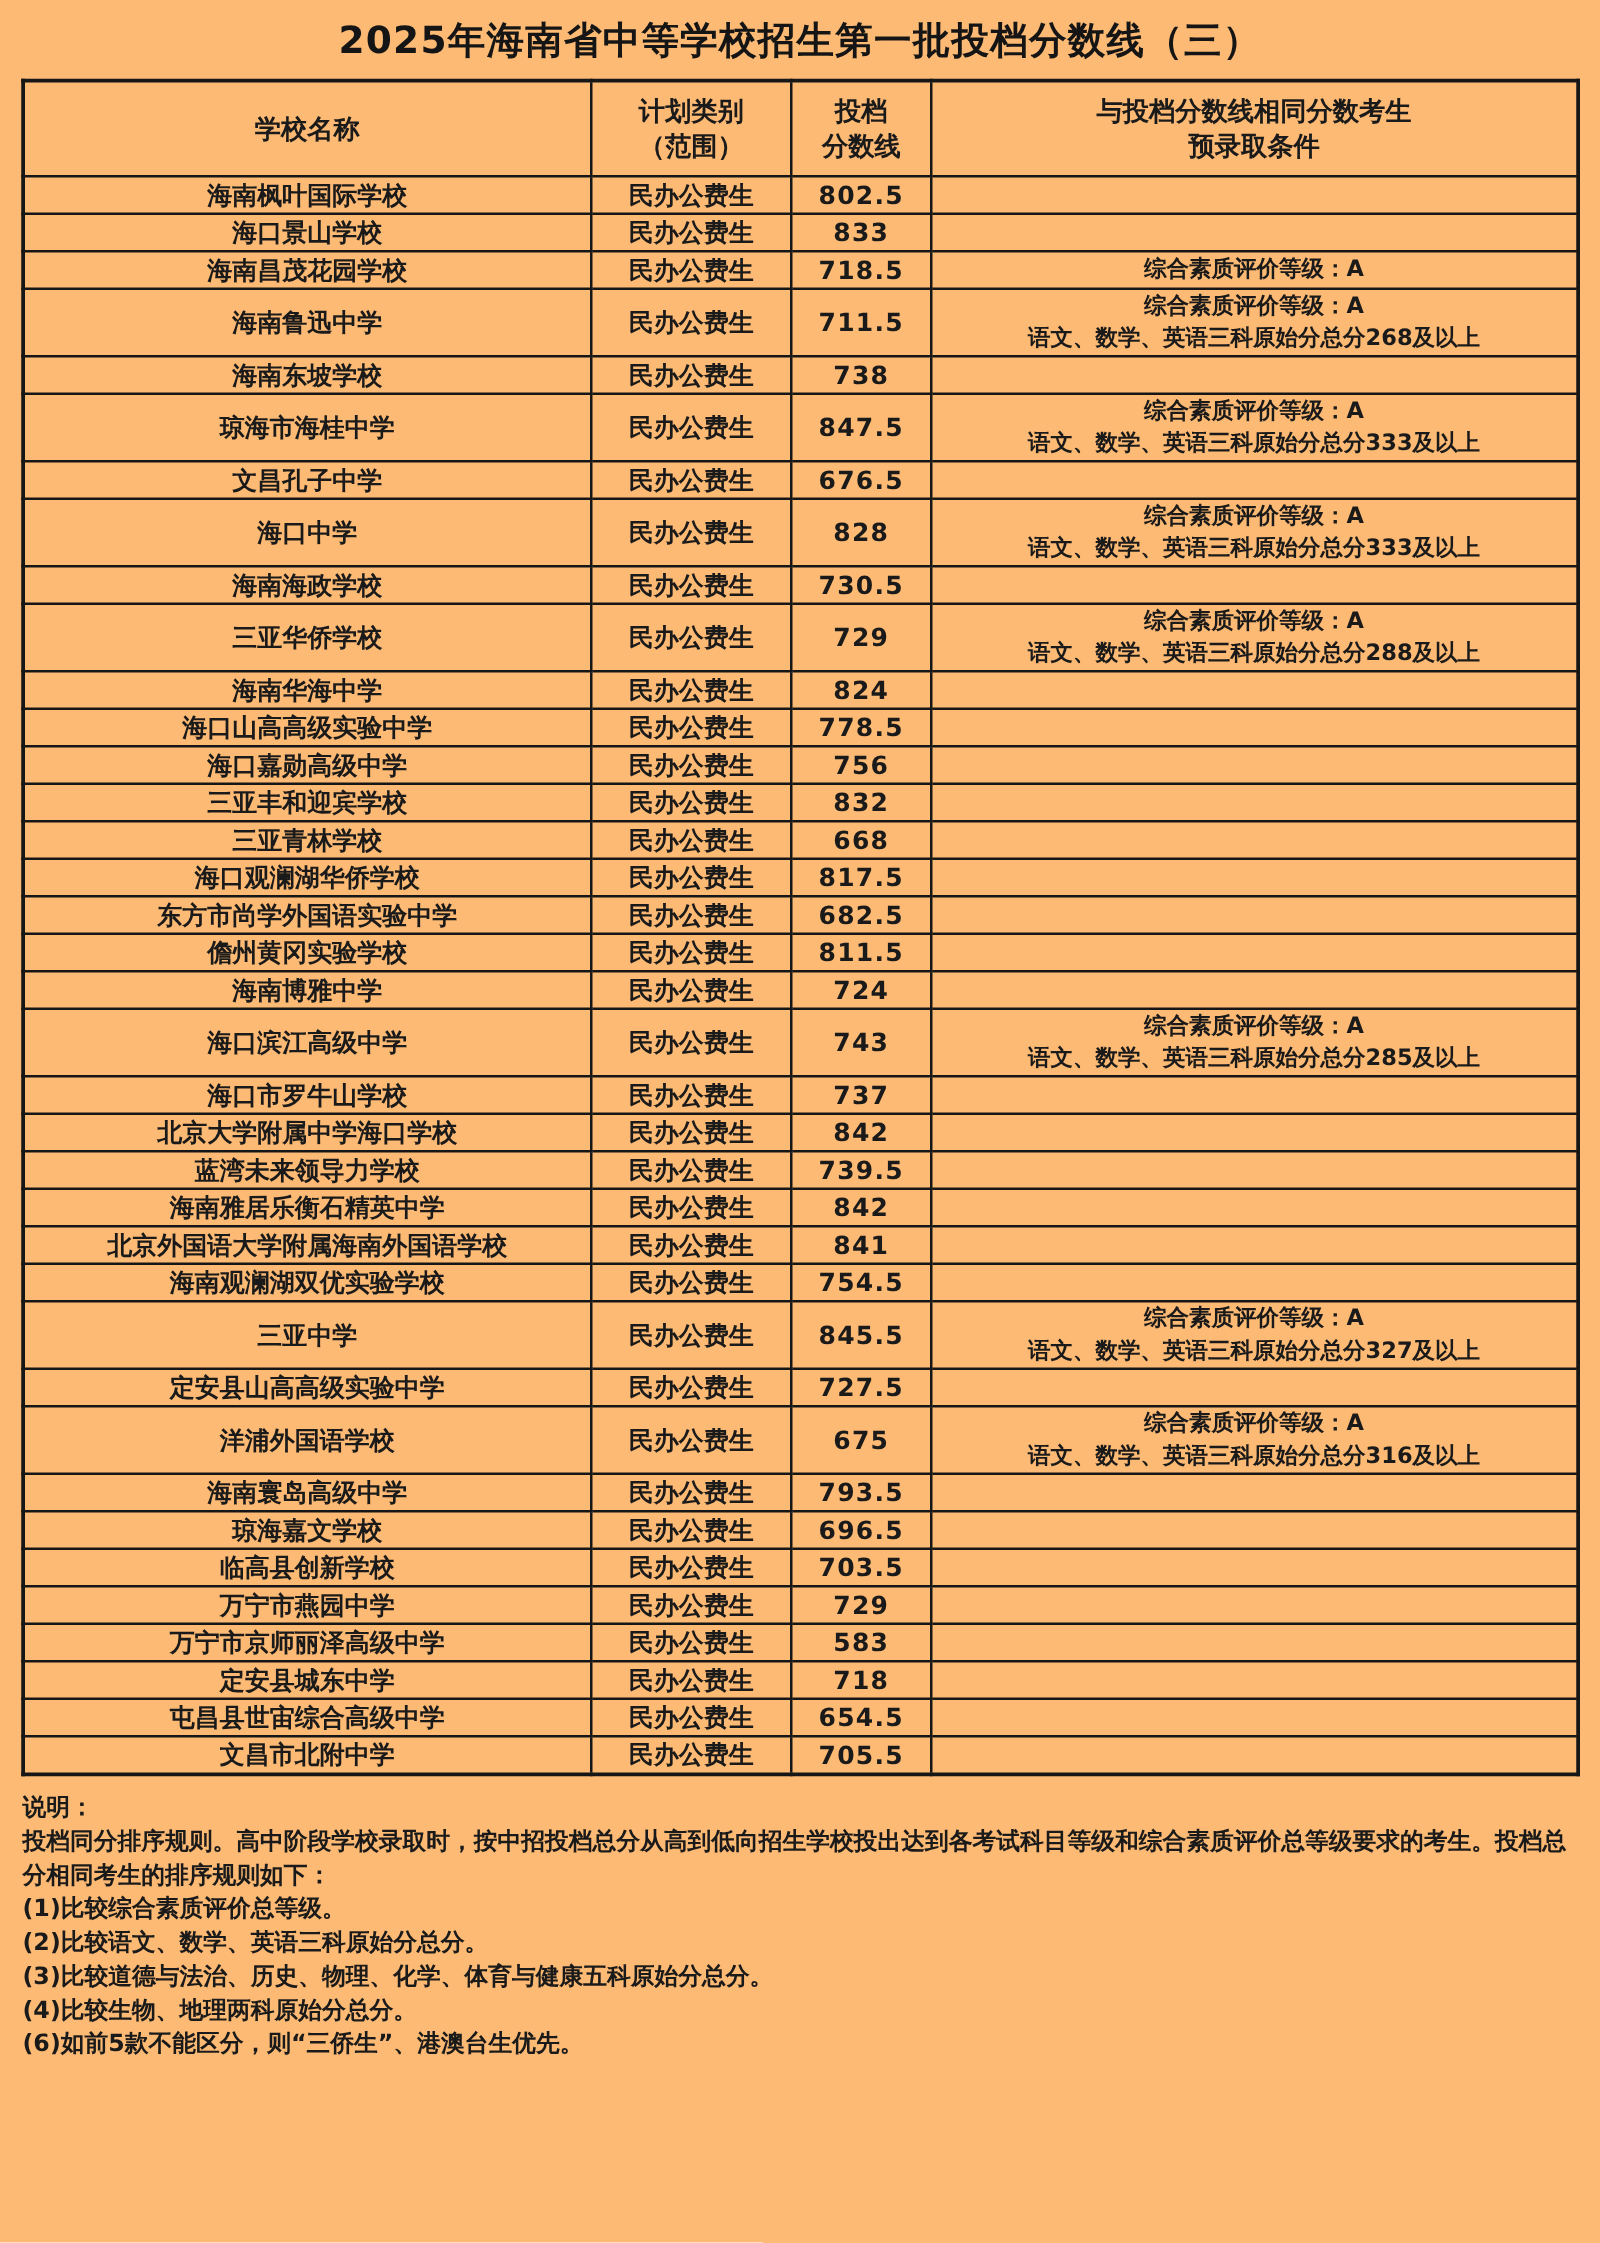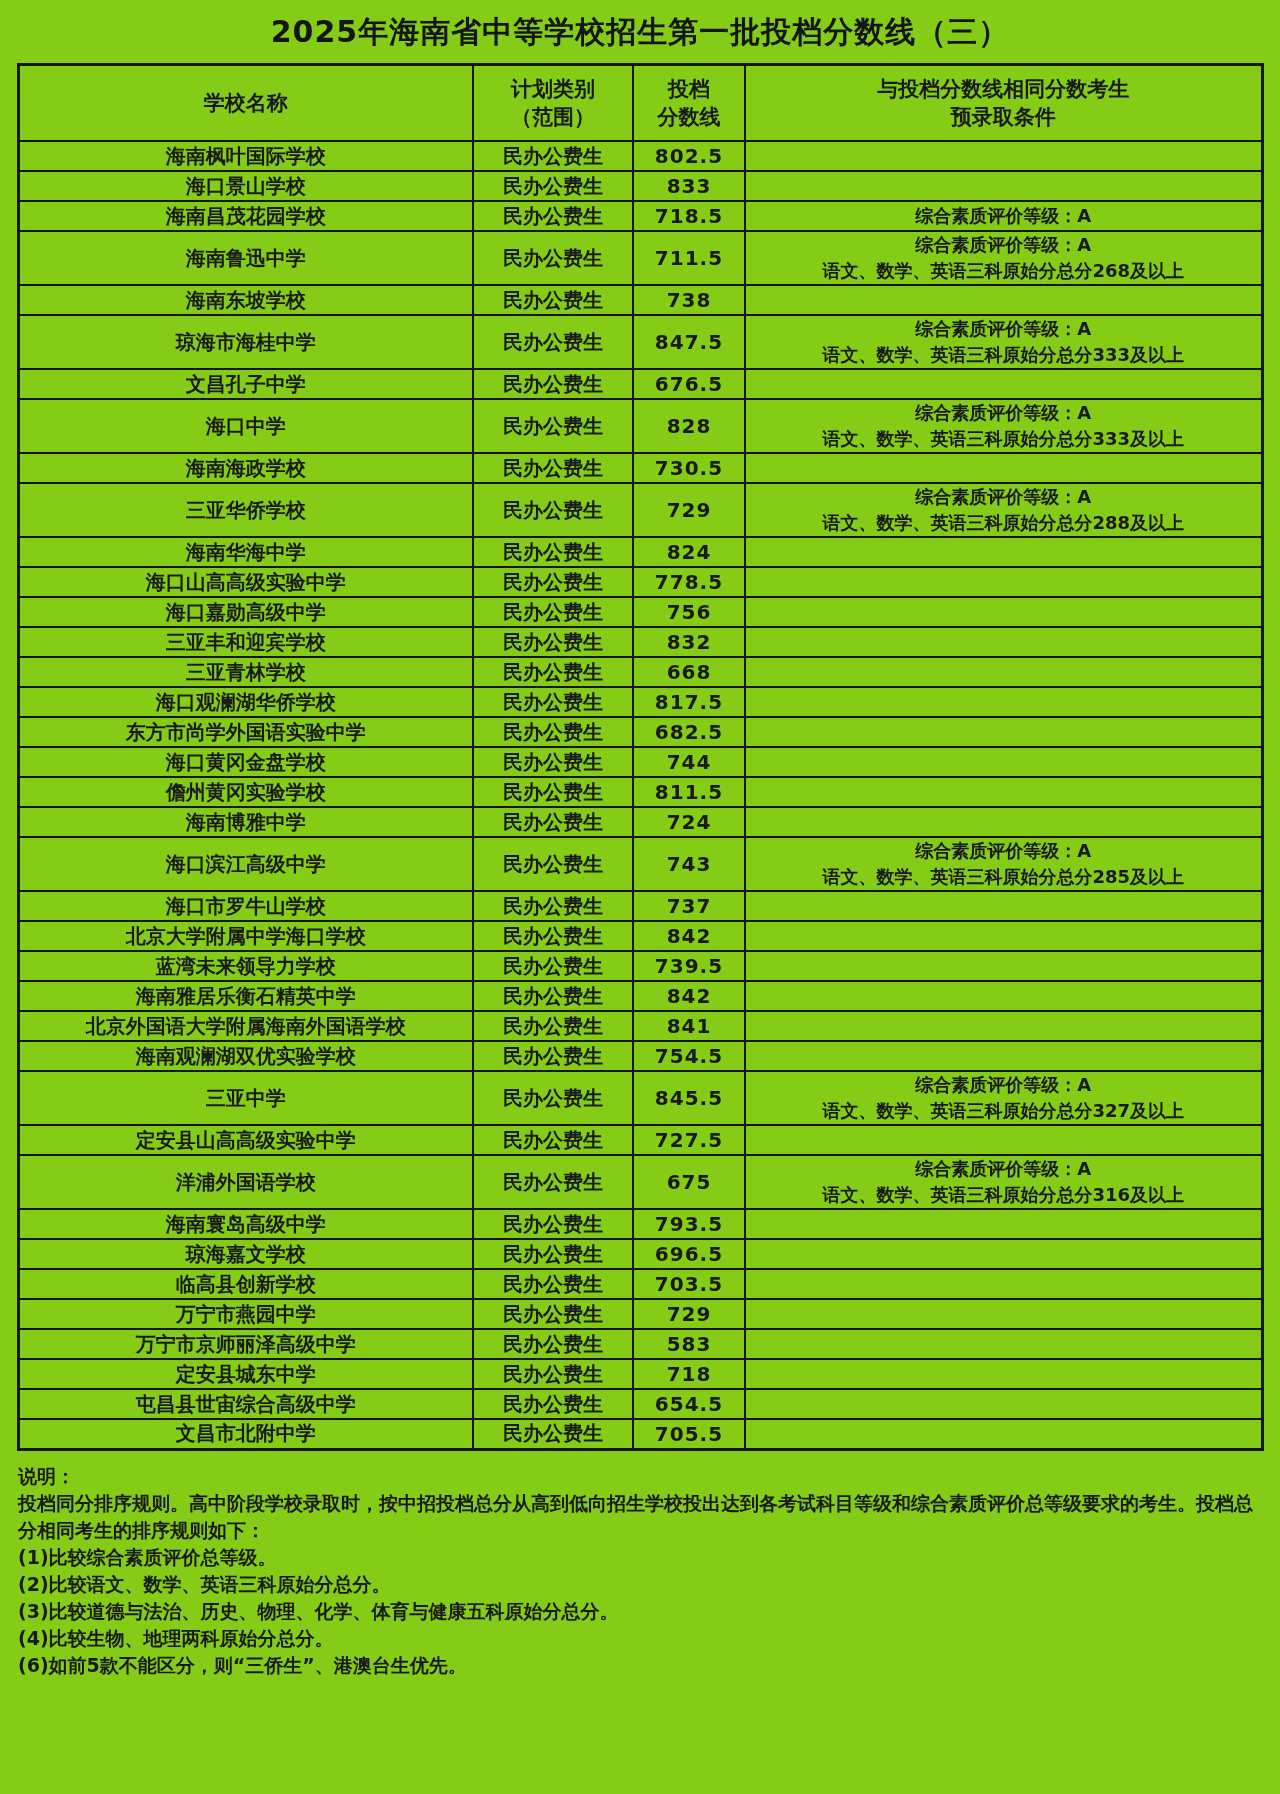--- a/index.html
+++ b/index.html
@@ -6,21 +6,21 @@
     margin: 0;
     padding: 0;
     background: #fdfdfd;
     font-family: "DejaVu Sans", sans-serif;
     color: #1a1a1a;
   }
   .page {
     position: relative;
     width: 1280px;
     height: 1794px;
-    background: #84cc16;
+    background: #fdba74;
     overflow: hidden;
   }
   .doc-title {
     margin: 12px 0 10px 0;
     text-align: center;
     font-size: 30px;
     font-weight: 700;
     letter-spacing: 1px;
     color: #151515;
   }
@@ -200,26 +200,20 @@
           <td class="cell-score">817.5</td>
           <td class="cell-condition"></td>
         </tr>
         <tr class="row-single">
           <td class="cell-school">东方市尚学外国语实验中学</td>
           <td class="cell-category">民办公费生</td>
           <td class="cell-score">682.5</td>
           <td class="cell-condition"></td>
         </tr>
         <tr class="row-single">
-          <td class="cell-school">海口黄冈金盘学校</td>
-          <td class="cell-category">民办公费生</td>
-          <td class="cell-score">744</td>
-          <td class="cell-condition"></td>
-        </tr>
-        <tr class="row-single">
           <td class="cell-school">儋州黄冈实验学校</td>
           <td class="cell-category">民办公费生</td>
           <td class="cell-score">811.5</td>
           <td class="cell-condition"></td>
         </tr>
         <tr class="row-single">
           <td class="cell-school">海南博雅中学</td>
           <td class="cell-category">民办公费生</td>
           <td class="cell-score">724</td>
           <td class="cell-condition"></td>

